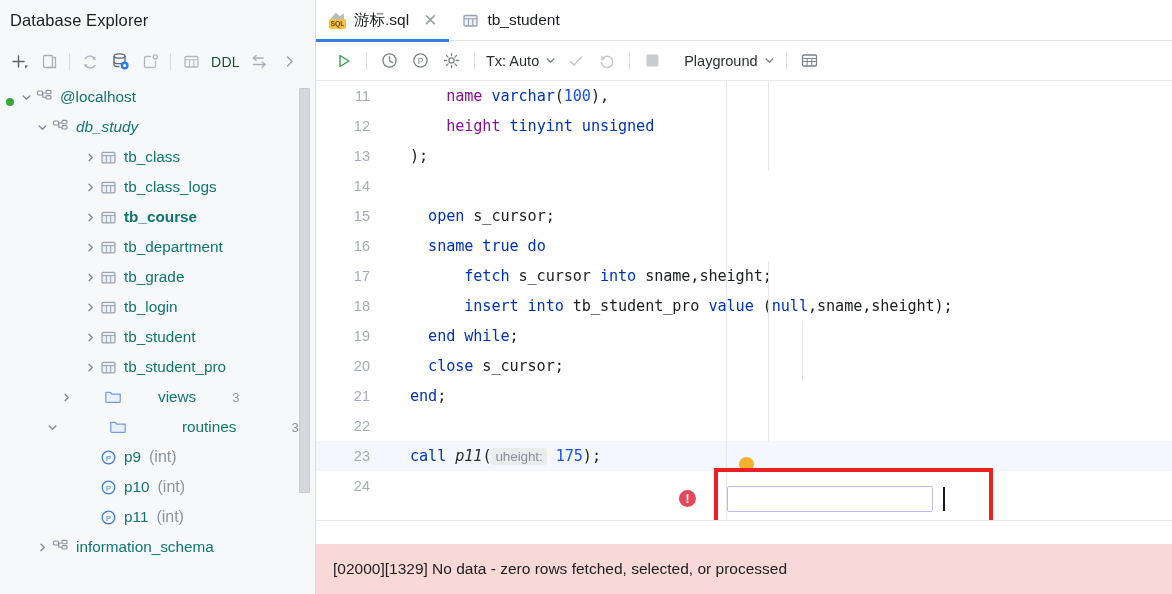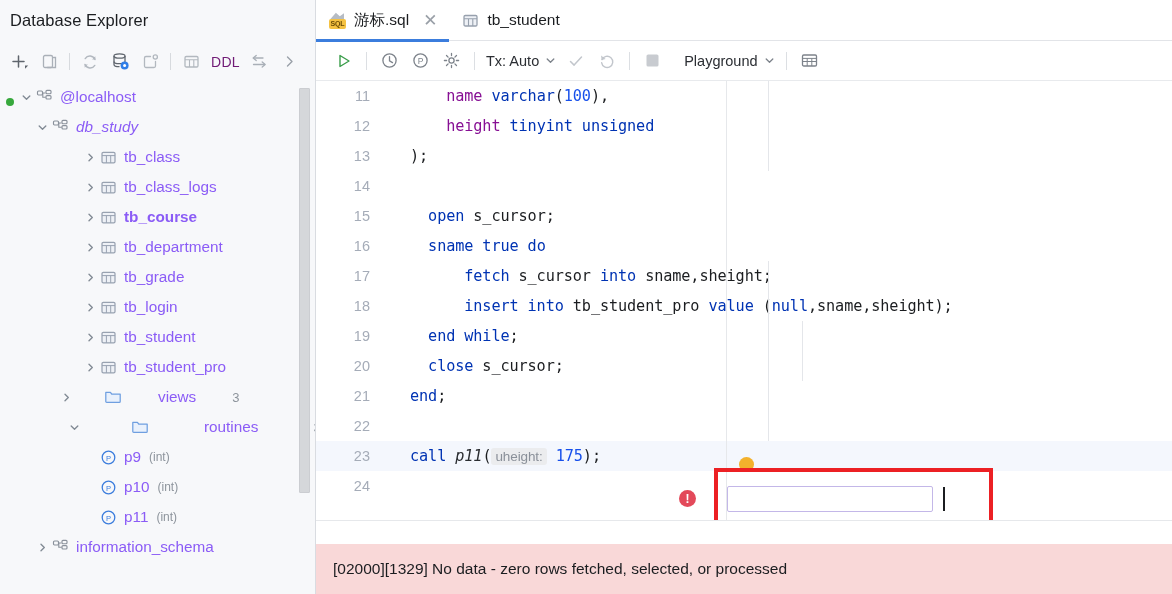--- a/index.html
+++ b/index.html
@@ -34,21 +34,21 @@
     gap: 0px;
     background: #f7f8fa;
   }
   .tb-ic {
     width: 30px; height: 30px;
     display: flex; align-items: center; justify-content: center;
     color: #9aa0a8;
   }
   .tb-sep { width: 1px; height: 17px; background: #d7dade; margin: 0 5px; }
   .tb-ddl {
-    font-size: 14px; color: #701a75; letter-spacing: .3px;
+    font-size: 14px; color: #14532d; letter-spacing: .3px;
     padding: 0 5px; height: 30px; display: flex; align-items: center;
   }
 
   
   #tree {
     position: absolute; top: 82px; left: 0; right: 0; bottom: 0;
     overflow: hidden;
     font-size: 15px; color: #17191c;
   }
   .trow {
@@ -57,23 +57,23 @@
     padding-right: 4px;
   }
   .twist {
     width: 16px; height: 16px; flex: 0 0 16px;
     display: flex; align-items: center; justify-content: center;
     color: #818a94;
   }
   .twist svg { display:block; }
   .tspacer { flex: 0 0 16px; }
   .ticon { width: 20px; flex: 0 0 20px; display: flex; align-items: center; justify-content: center; margin-right: 6px; }
-  .tlabel { font-size: 15.3px; color: #8b5cf6; }
+  .tlabel { font-size: 15.3px; color: #0f766e; }
   .tcount { font-size: 13px; color: #8d949c; margin-left: 7px; }
-  .ttype  { font-size: 12px; color: #8d949c; margin-left: 8px; }
+  .ttype  { font-size: 16px; color: #8d949c; margin-left: 8px; }
   .greendot {
     width: 8px; height: 8px; border-radius: 50%;
     background: #37a83c; flex: 0 0 8px;
     margin-left: -4px; margin-right: 4px; align-self: flex-end; margin-bottom: 6px;
   }
   
   #tree-scrollbar {
     position: absolute; right: 5px; top: 6px;
     width: 11px; height: 405px;
     background: #d5d7da; border-radius: 1px;
@@ -440,21 +440,21 @@
             </svg>
           </span>
           <span class="ticon">
             <svg width="18" height="18" viewBox="0 0 18 18">
               <path d="M1.8 4.4h4.6l1.3 1.6h8.5v7.4a.9.9 0 0 1-.9.9H2.7a.9.9 0 0 1-.9-.9z" stroke="#6f9fe0" stroke-width="1.25" fill="#e9f1fc" stroke-linejoin="round"></path>
             </svg>
           </span>
           <span class="tlabel">views</span>
           <span class="tcount">3</span>
         </div>
-        <div class="trow" style="padding-left: 66px; gap: 48px;">
+        <div class="trow" style="padding-left: 44px; gap: 48px;">
           <span class="twist">
             <svg width="11" height="11" viewBox="0 0 11 11">
               <path d="M2.2 4l3.3 3.3L8.8 4" stroke="#818a94" stroke-width="1.35" fill="none" stroke-linecap="round" stroke-linejoin="round"></path>
             </svg>
           </span>
           <span class="ticon">
             <svg width="18" height="18" viewBox="0 0 18 18">
               <path d="M1.8 4.4h4.6l1.3 1.6h8.5v7.4a.9.9 0 0 1-.9.9H2.7a.9.9 0 0 1-.9-.9z" stroke="#6f9fe0" stroke-width="1.25" fill="#e9f1fc" stroke-linejoin="round"></path>
             </svg>
           </span>

